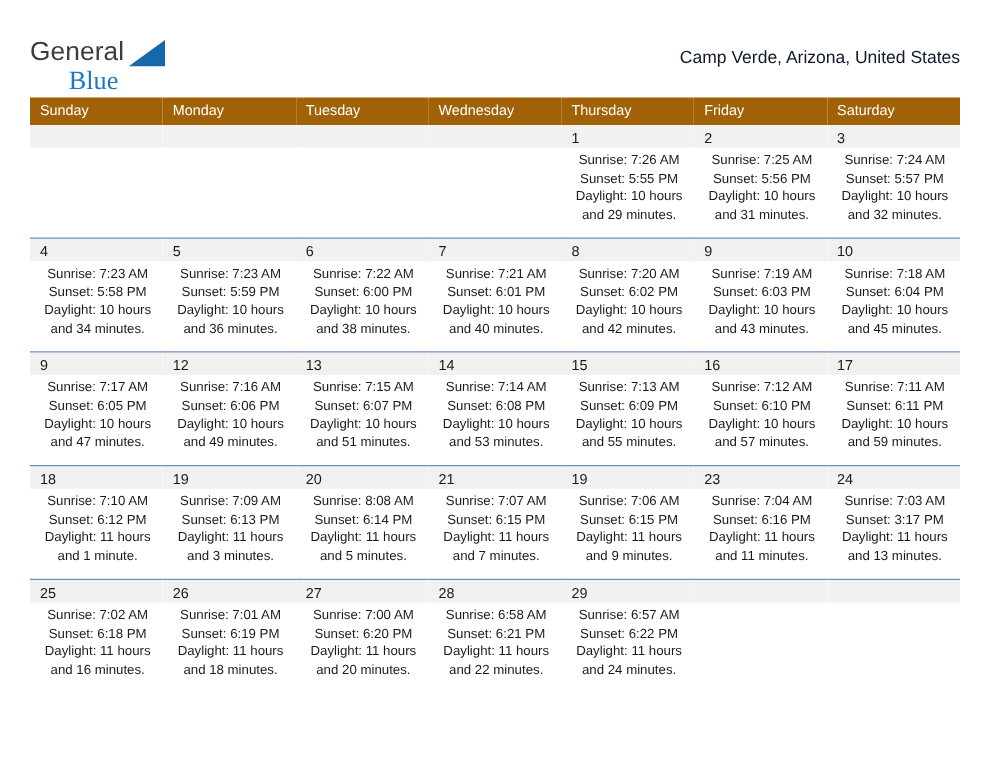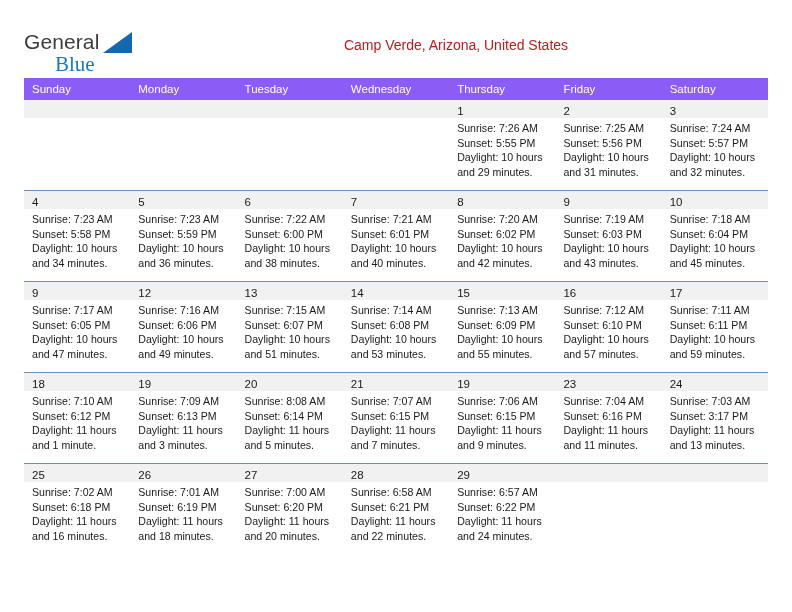--- a/index.html
+++ b/index.html
@@ -72,36 +72,35 @@
   }
   .cal-title {
     font-size: 27px;
     color: #1a1a1a;
     line-height: 32px;
     font-weight: normal;
     margin: 0;
   }
   .cal-subtitle {
     font-size: 14px;
-    color: #b91c1c;
+    color: #0f172a;
     line-height: 18px;
     margin: 10px 0 16px 0;
     font-weight: normal;
-    text-align: center;
   }
 
   
   .calendar {
     margin-top: 6px;
     width: 744px;
     border-collapse: collapse;
     table-layout: fixed;
   }
   .calendar th {
-    background: #8b5cf6;
+    background: #a16207;
     color: #ffffff;
     font-size: 11.5px;
     font-weight: normal;
     text-align: left;
     padding: 5px 0 5px 8px;
     height: 20px;
     box-sizing: border-box;
     border: none;
   }
   .calendar td {
@@ -129,20 +128,21 @@
   .daynum {
     font-size: 11.5px;
     color: #1a1a1a;
     line-height: 16px;
   }
   .daycell.empty .daynum-band {
     background: #f1f1f1;
   }
   .events {
     padding: 3px 6px 0 8px;
+    text-align: center;
   }
   .evt {
     font-size: 10.6px;
     line-height: 14.6px;
     color: #1a1a1a;
     white-space: nowrap;
   }
 </style>
 </head>
 <body>

